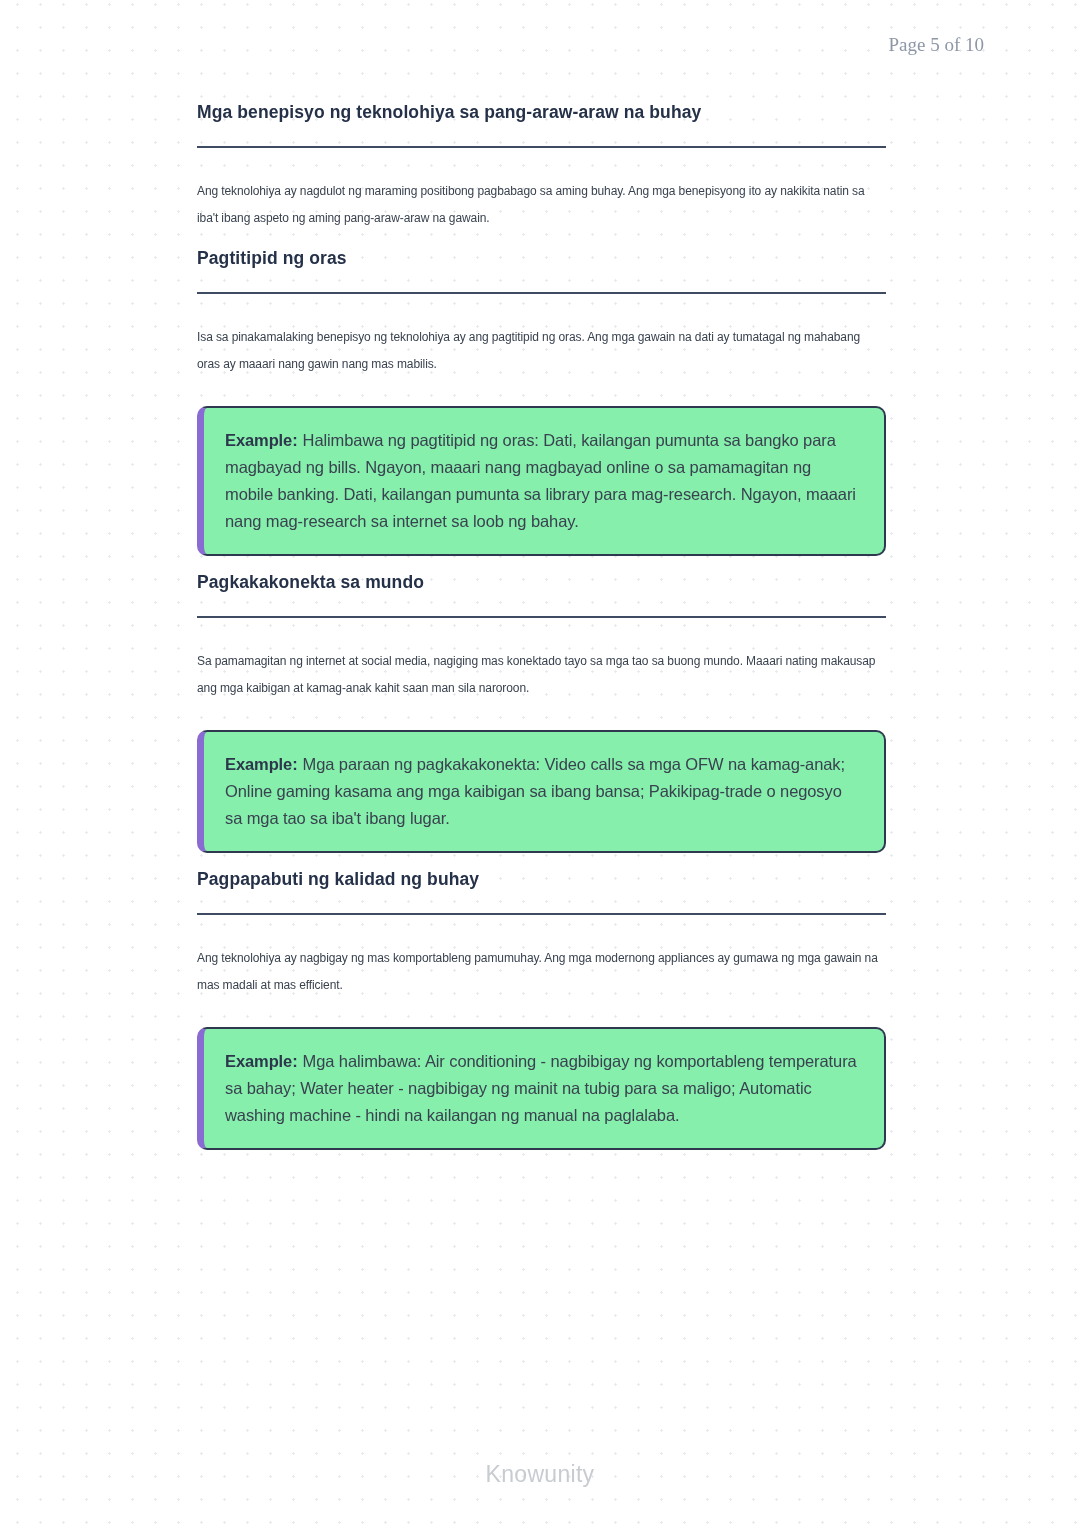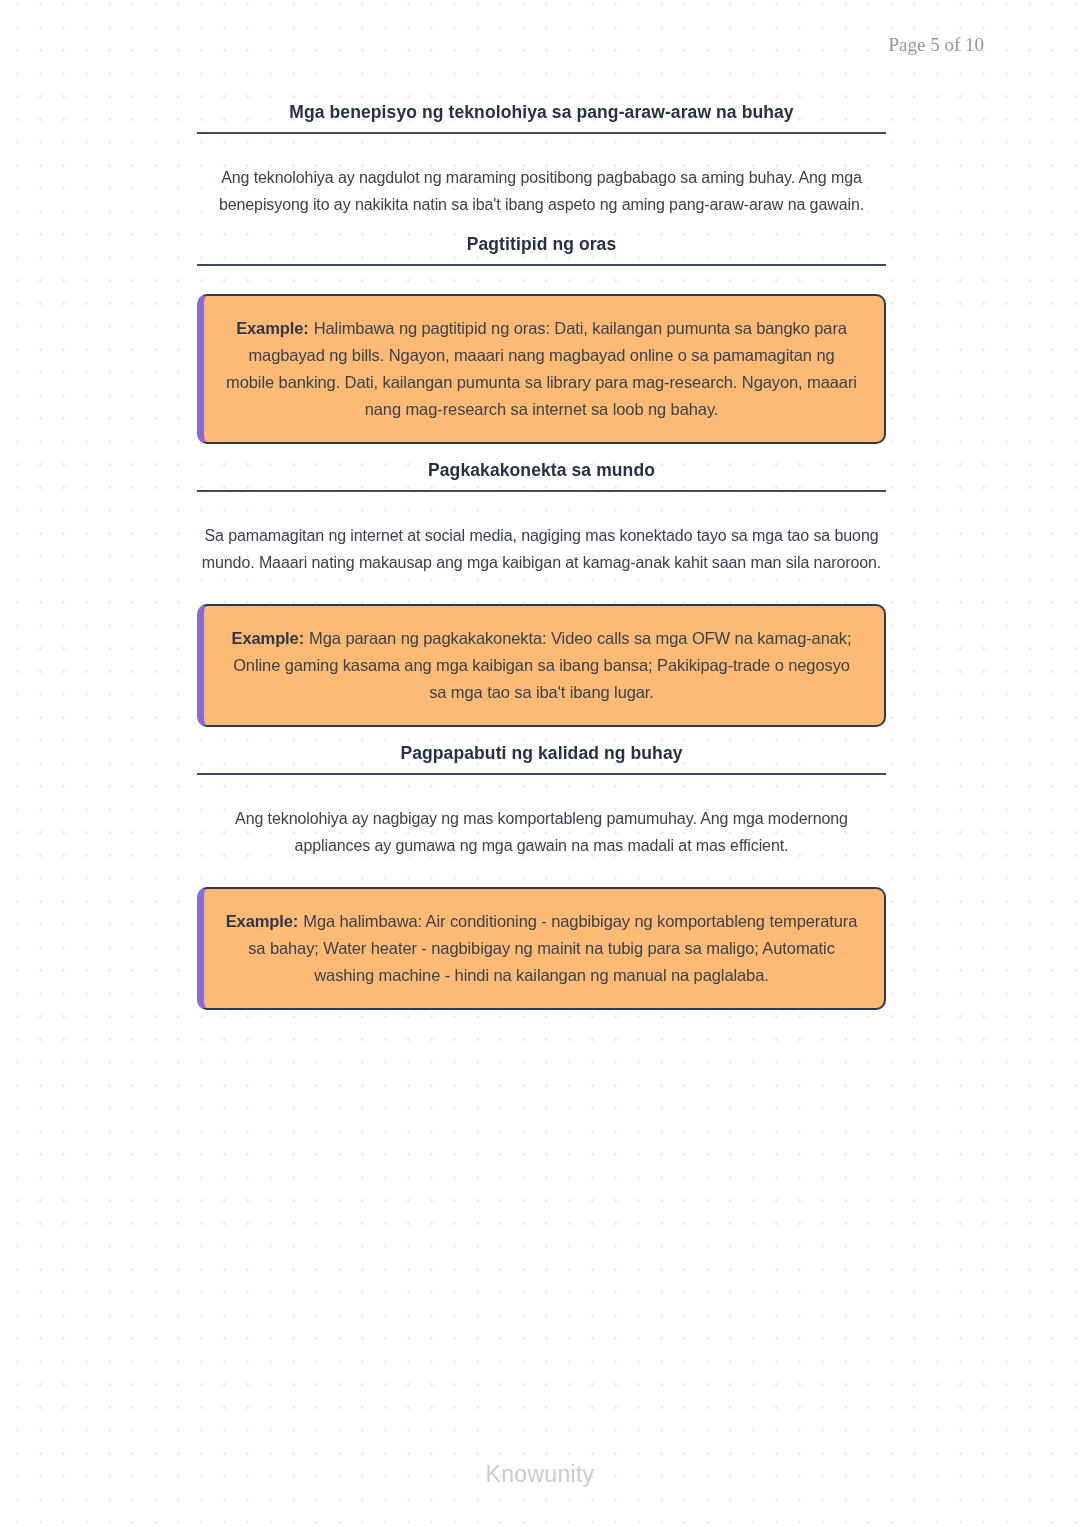--- a/index.html
+++ b/index.html
@@ -1,15 +1,15 @@
 <!DOCTYPE html>
 <html><head>
 <meta charset="utf-8">
 <style>
-  * { box-sizing: border-box; text-align: center; }
+  * { box-sizing: border-box; }
   html, body {
     margin: 0;
     padding: 0;
   }
   body {
     width: 1080px;
     height: 1527px;
     position: relative;
     overflow: hidden;
     background-color: #ffffff;
@@ -34,36 +34,36 @@
     width: 689px;
     padding-top: 101px;
   }
   h2.section-heading {
     font-size: 17.5px;
     line-height: 22px;
     font-weight: 700;
     color: #253148;
     letter-spacing: 0.1px;
     margin: 0;
-    padding-bottom: 9px;
+    padding-bottom: 23px;
     border-bottom: 2px solid #3f4b63;
   }
   section + section h2.section-heading {
     margin-top: 15px;
   }
   p.body-paragraph {
-    font-size: 16px;
+    font-size: 12px;
     line-height: 27px;
     letter-spacing: -0.1px;
     margin: 30px 0 0 0;
     color: #39424f;
   }
   .example-box {
     margin-top: 28px;
-    background: #fdba74;
+    background: #86efac;
     border: 2px solid #2e3950;
     border-left: 7px solid #8a6bd4;
     border-radius: 10px;
     padding: 19px 26px 19px 21px;
   }
   .example-box p {
     margin: 0;
     font-size: 16.5px;
     line-height: 27px;
     letter-spacing: -0.1px;
@@ -95,20 +95,21 @@
 
 <main class="content">
 
   <section>
     <h2 class="section-heading">Mga benepisyo ng teknolohiya sa pang-araw-araw na buhay</h2>
     <p class="body-paragraph">Ang teknolohiya ay nagdulot ng maraming positibong pagbabago sa aming buhay. Ang mga benepisyong ito ay nakikita natin sa iba't ibang aspeto ng aming pang-araw-araw na gawain.</p>
   </section>
 
   <section>
     <h2 class="section-heading">Pagtitipid ng oras</h2>
+    <p class="body-paragraph">Isa sa pinakamalaking benepisyo ng teknolohiya ay ang pagtitipid ng oras. Ang mga gawain na dati ay tumatagal ng mahabang oras ay maaari nang gawin nang mas mabilis.</p>
     <div class="example-box">
       <p><span class="example-label">Example:</span><span>Halimbawa ng pagtitipid ng oras: Dati, kailangan pumunta sa bangko para magbayad ng bills. Ngayon, maaari nang magbayad online o sa pamamagitan ng mobile banking. Dati, kailangan pumunta sa library para mag-research. Ngayon, maaari nang mag-research sa internet sa loob ng bahay.</span></p>
     </div>
   </section>
 
   <section>
     <h2 class="section-heading">Pagkakakonekta sa mundo</h2>
     <p class="body-paragraph">Sa pamamagitan ng internet at social media, nagiging mas konektado tayo sa mga tao sa buong mundo. Maaari nating makausap ang mga kaibigan at kamag-anak kahit saan man sila naroroon.</p>
     <div class="example-box">
       <p><span class="example-label">Example:</span><span>Mga paraan ng pagkakakonekta: Video calls sa mga OFW na kamag-anak; Online gaming kasama ang mga kaibigan sa ibang bansa; Pakikipag-trade o negosyo sa mga tao sa iba't ibang lugar.</span></p>

